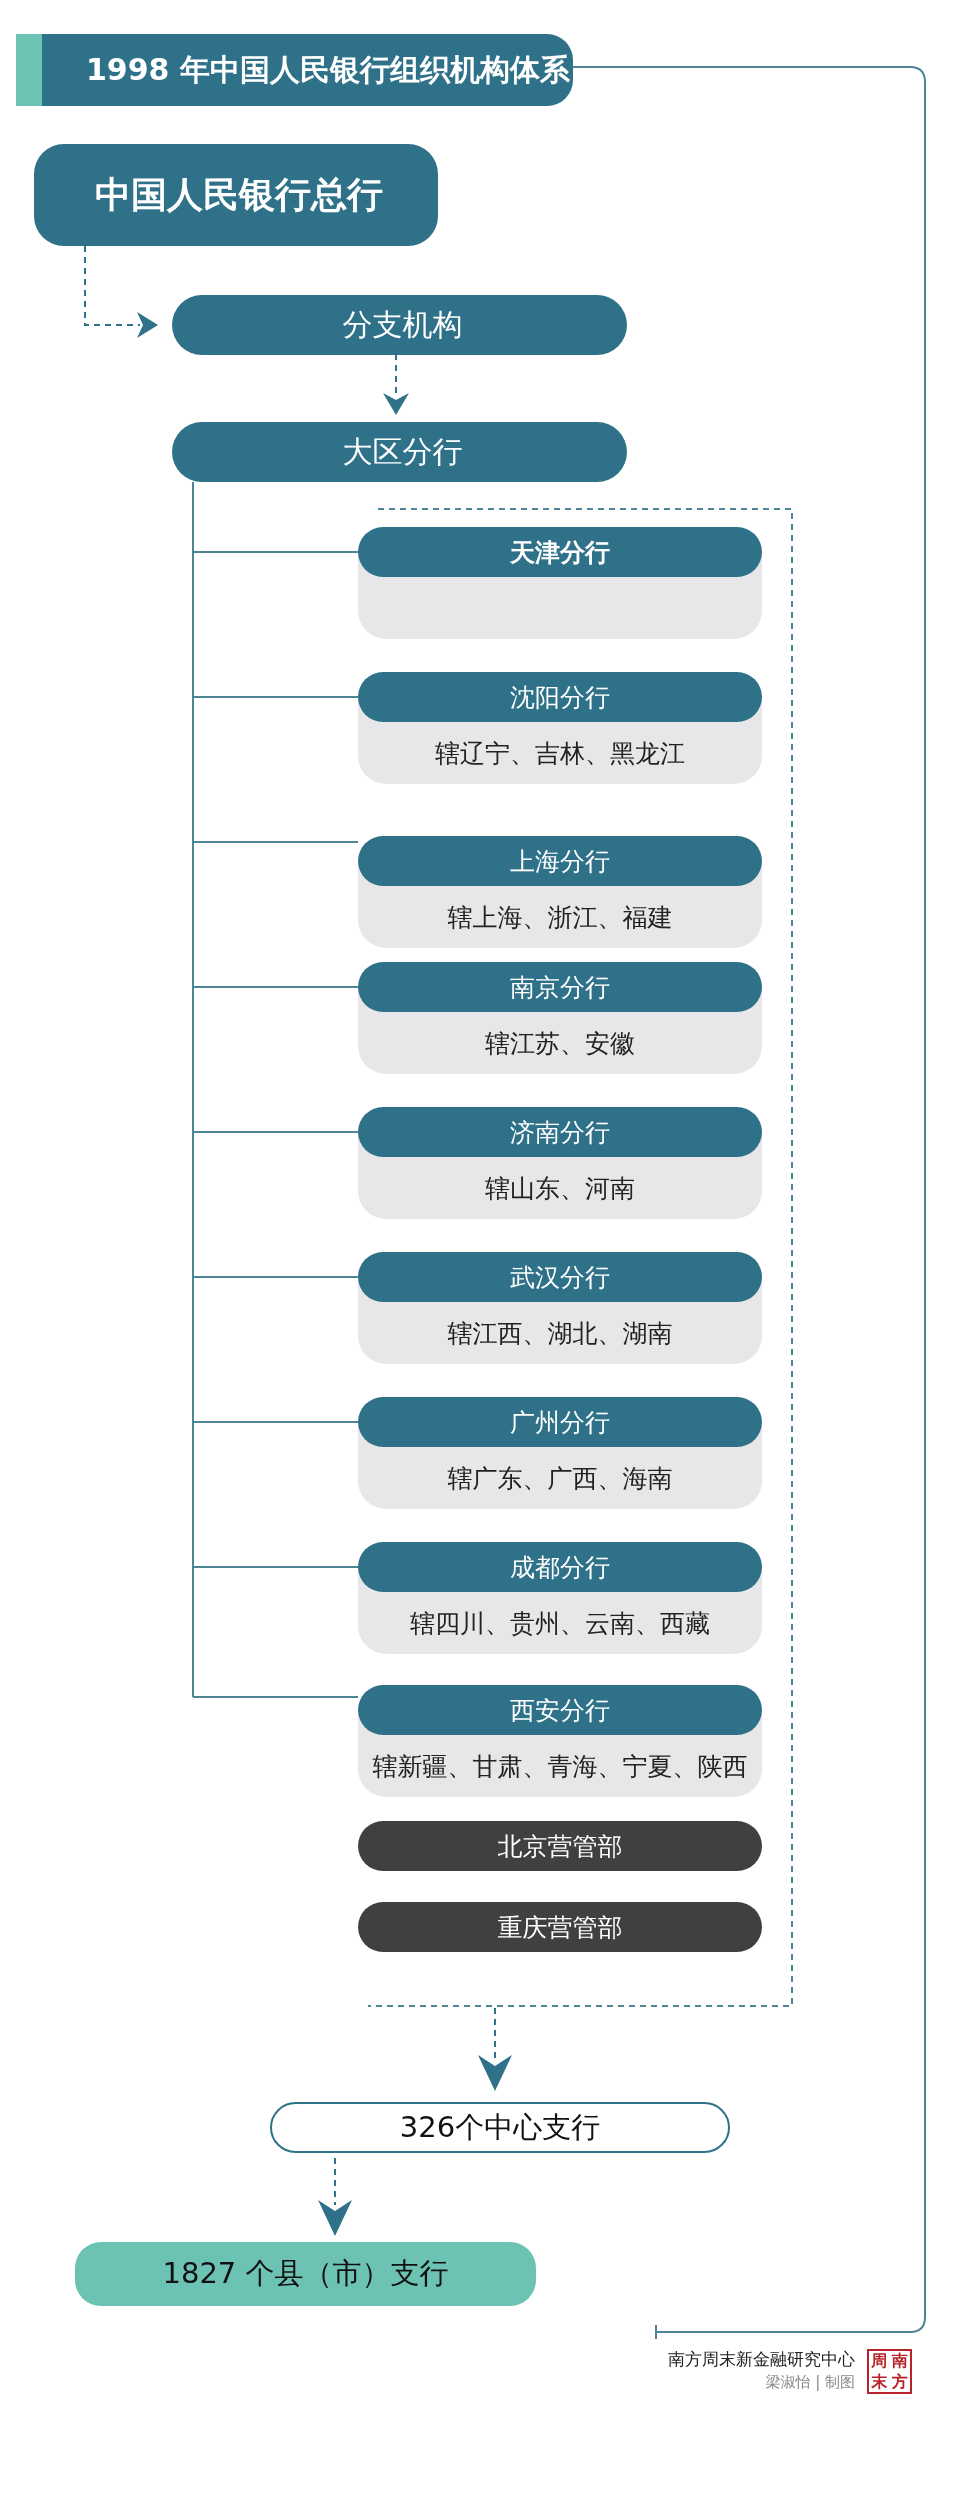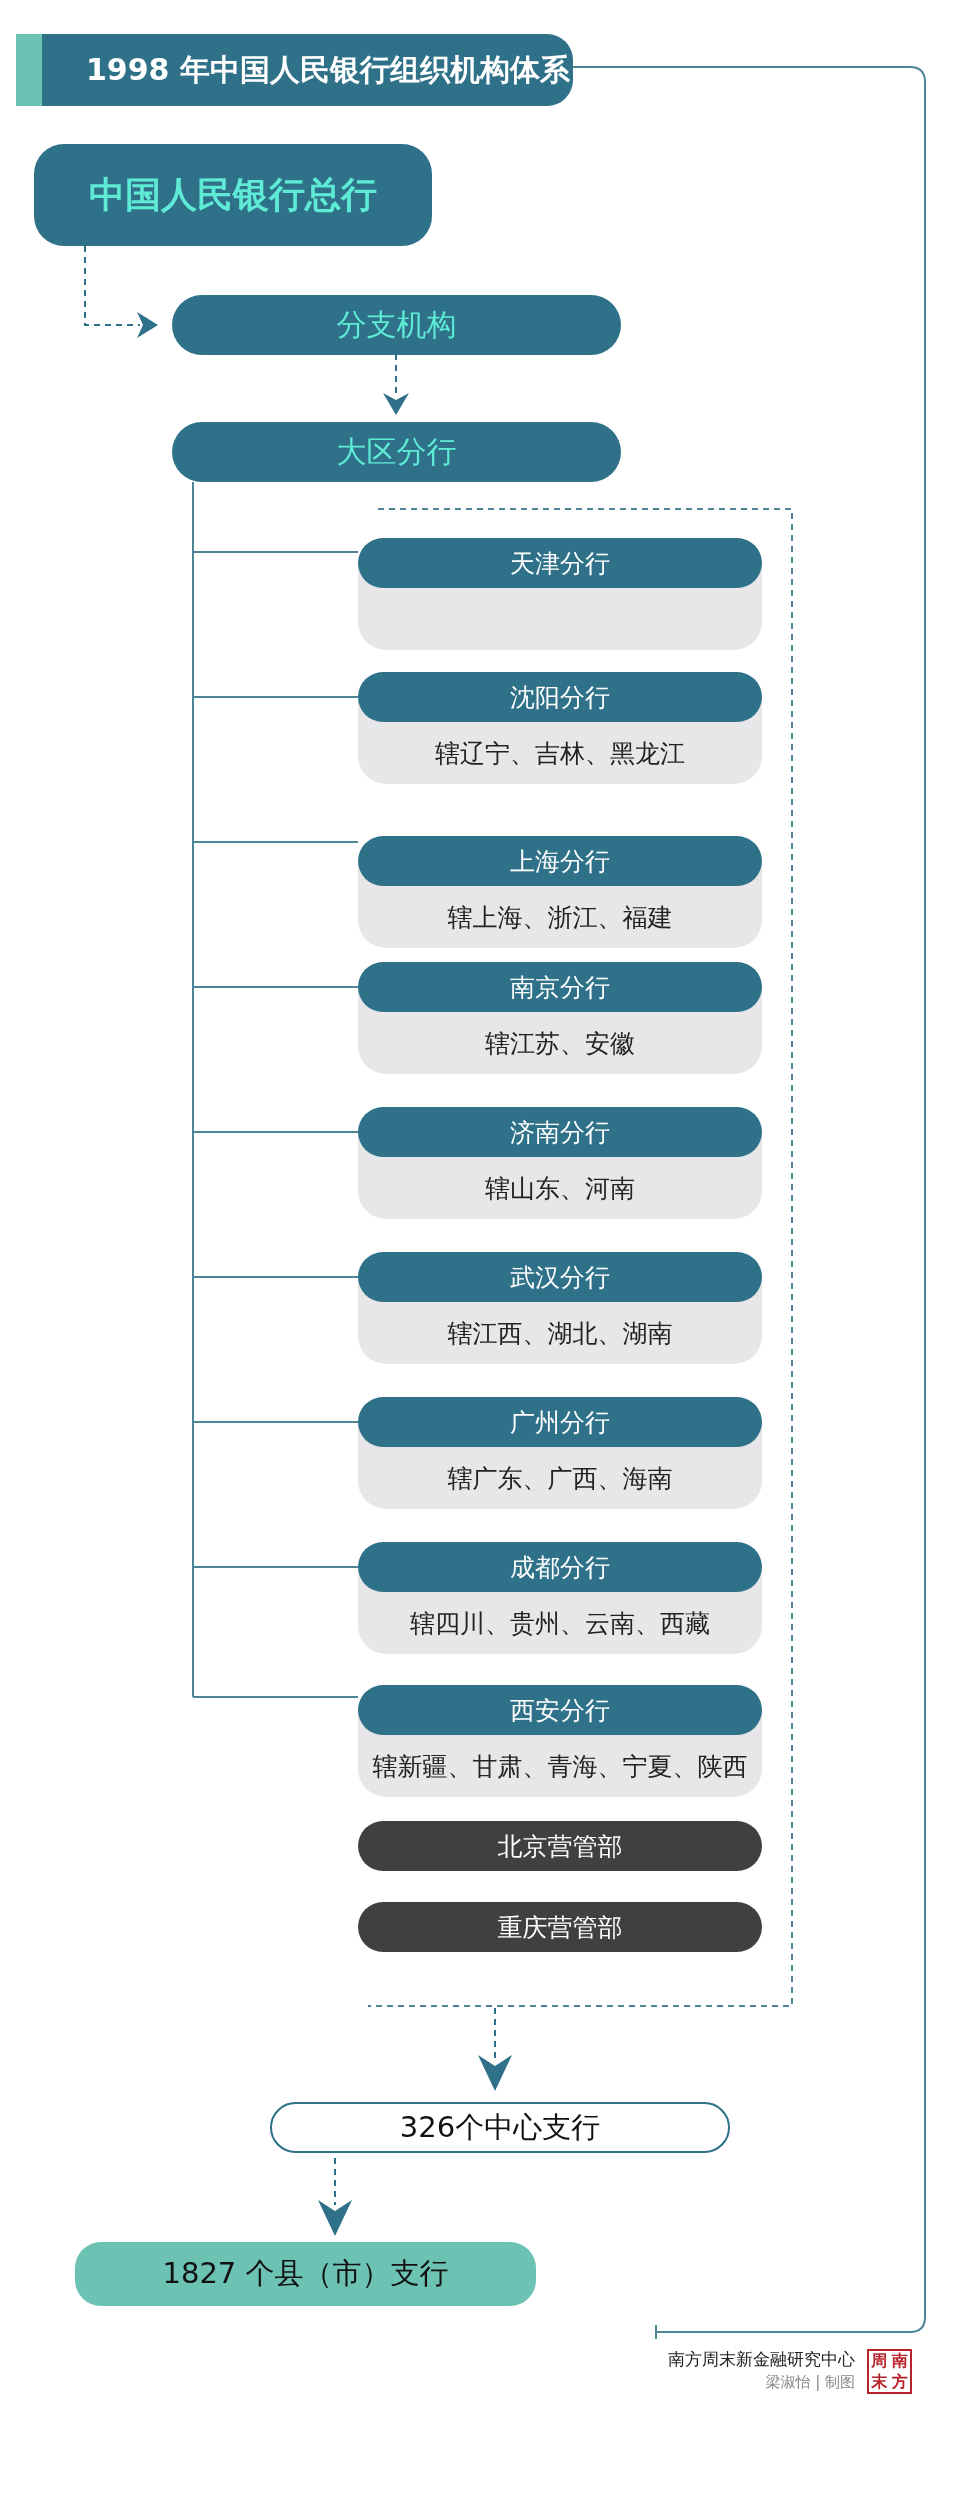--- a/index.html
+++ b/index.html
@@ -1,19 +1,19 @@
 <!DOCTYPE html>
 <html><head>
 <meta charset="utf-8">
 <style>
   html, body { margin:0; padding:0; background:#ffffff; }
   body { width:960px; height:2520px; position:relative; overflow:hidden;
          font-family:"DejaVu Sans", "Liberation Sans", sans-serif; }
   .abs { position:absolute; }
-  .teal { background:#2e7188; color:#5eead4; }
+  .teal { background:#2e7188; color:#ffffff;padding-left:6px; }
   .title-bar { left:16px; top:34px; width:557px; height:72px; background:#2e7188;
                border-radius:0 26px 26px 0; }
   .title-accent { left:16px; top:34px; width:26px; height:72px; background:#6cc2b3; }
   .title-text { left:62px; top:34px; height:86px; line-height:72px; color:#fff;
                 font-size:30px; font-weight:bold; white-space:nowrap;margin-left:24px; }
   .hq { left:34px; top:144px; width:398px; height:102px; border-radius:30px;
         display:flex; align-items:center; justify-content:center;
         font-size:36px; font-weight:bold; }
   .pill { left:172px; width:449px; height:60px; border-radius:30px;
           display:flex; align-items:center; justify-content:center;
@@ -83,21 +83,21 @@
 
 <div class="abs title-bar"></div>
 <div class="abs title-accent"></div>
 <div class="abs title-text">1998 年中国人民银行组织机构体系</div>
 
 <div class="abs teal hq">中国人民银行总行</div>
 
 <div class="abs teal pill" style="top:295px;">分支机构</div>
 <div class="abs teal pill" style="top:422px;">大区分行</div>
 
-<div class="abs card" style="top:538px;">
+<div class="abs card" style="top:527px;font-weight:bold;">
   <div class="card-head">天津分行</div>
 </div>
 <div class="abs card" style="top:672px;">
   <div class="card-head">沈阳分行</div>
   <div class="card-body">辖辽宁、吉林、黑龙江</div>
 </div>
 <div class="abs card" style="top:836px;">
   <div class="card-head">上海分行</div>
   <div class="card-body">辖上海、浙江、福建</div>
 </div>

